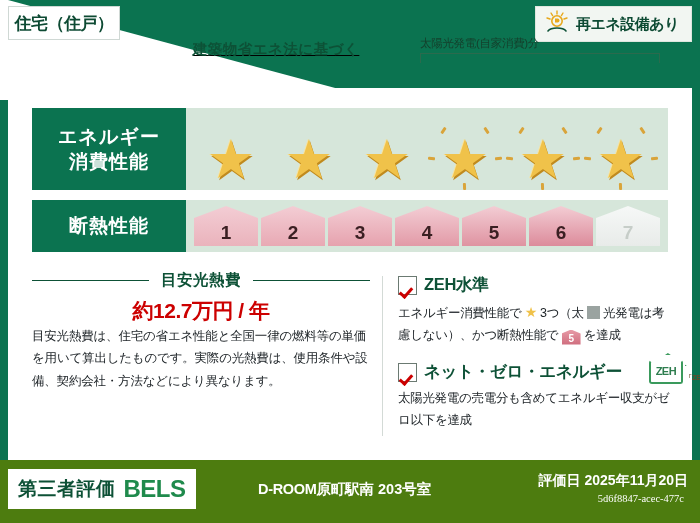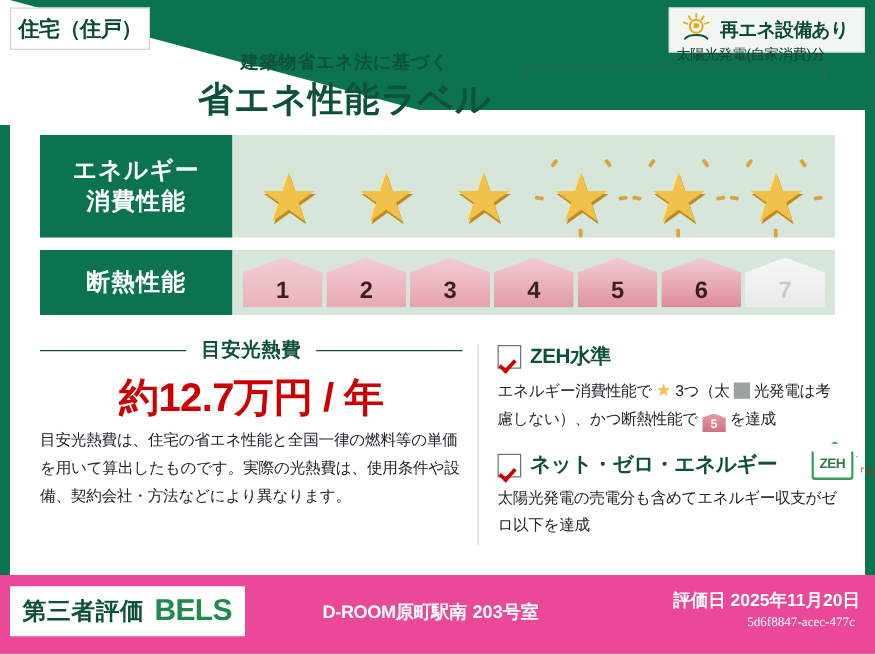--- a/index.html
+++ b/index.html
@@ -56,20 +56,21 @@
     font-size: 15px; font-weight: bold; color: #0d4a33;
     letter-spacing: -0.5px;
   }
 
   #title-wrap {
     position: absolute;
     left: 0; top: 40px;
     width: 552px;
     text-align: center;
     z-index: 4;
+    text-decoration: underline;
   }
   #title-sub {
     font-size: 14.5px; font-weight: bold; color: #0d5136;
     letter-spacing: 0.5px;
   }
   #title-main {
     font-size: 28px; font-weight: bold; color: #0d5136;
     letter-spacing: 1px; margin-top: 2px;
   }
 
@@ -148,21 +149,21 @@
   .sp-5 { left: 50%;   bottom: 0; margin-left: -4px; transform: rotate(88deg); }
 
   
   #solar-bracket {
     position: absolute;
     left: 234px; top: -72px;
     width: 240px;
     z-index: 5;
   }
   #solar-bracket .bracket-text {
-    font-size: 11.5px; color: #14402c; text-align: right;
+    font-size: 11.5px; color: #14402c; text-align: left;
     letter-spacing: -0.3px; white-space: nowrap;
   }
   #solar-bracket .bracket-line {
     margin-top: 2px; height: 10px;
     border-left: 1.5px solid #2b6a4d;
     border-right: 1.5px solid #2b6a4d;
     border-top: 1.5px solid #2b6a4d;
   }
 
   
@@ -197,21 +198,21 @@
   #cost-heading .rule {
     flex: 1 1 auto; height: 1.5px; background: #0d5136;
   }
   #cost-heading .cost-title {
     font-size: 15.5px; font-weight: bold; color: #0d5136;
     letter-spacing: 0.5px; white-space: nowrap;
   }
   #cost-amount {
     margin-top: 6px;
     text-align: center;
-    font-size: 32px; font-weight: bold;
+    font-size: 21px; font-weight: bold;
     color: #cc0000;
     letter-spacing: -0.5px;
   }
   #cost-note {
     font-size: 12.5px; line-height: 1.78;
     color: #20262a;
     letter-spacing: -0.2px;
     text-align: left;
   }
 
@@ -306,21 +307,21 @@
   .zeh-small {
     font-size: 7px; color: #6b4a2a; font-weight: bold;
     margin-bottom: 1px;
   }
 
   
   #bottom-bar {
     position: absolute;
     left: 0; bottom: 0;
     width: 700px; height: 63px;
-    background: #ec4899;
+    background: #4d7c0f;
   }
   #bels-chip {
     position: absolute;
     left: 8px; top: 9px;
     height: 40px;
     background: #ffffff;
     display: flex; align-items: center; gap: 8px;
     padding: 0 10px;
   }
   #bels-chip .third-party {
@@ -382,21 +383,20 @@
         <circle cx="13" cy="11" r="5.2" fill="none" stroke="#e8a81c" stroke-width="1.6"></circle>
         <path d="M11 8.6h2.6a1.9 1.9 0 0 1 0 3.8H11z" fill="#e8a81c"></path>
         <path d="M4 21c3-4 15-4 18 0" fill="none" stroke="#0d5136" stroke-width="1.6" stroke-linecap="round"></path>
       </svg>
     </span>
     <span class="chip-text">再エネ設備あり</span>
   </div>
 
   <div id="title-wrap">
     <div id="title-sub">建築物省エネ法に基づく</div>
-    <div id="title-main">省エネ性能ラベル</div>
   </div>
 
   <div id="panel">
 
     <div class="perf-row" id="row-energy">
       <div class="perf-label">
         <span>エネルギー</span>
         <span>消費性能</span>
       </div>
       <div class="perf-value">

